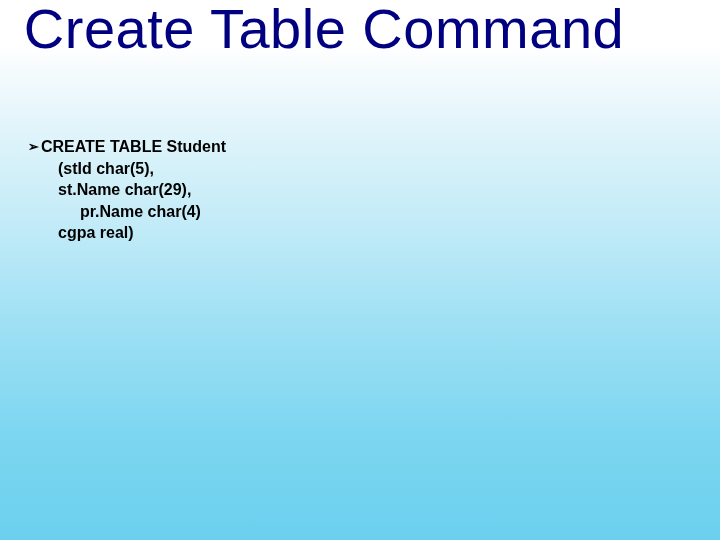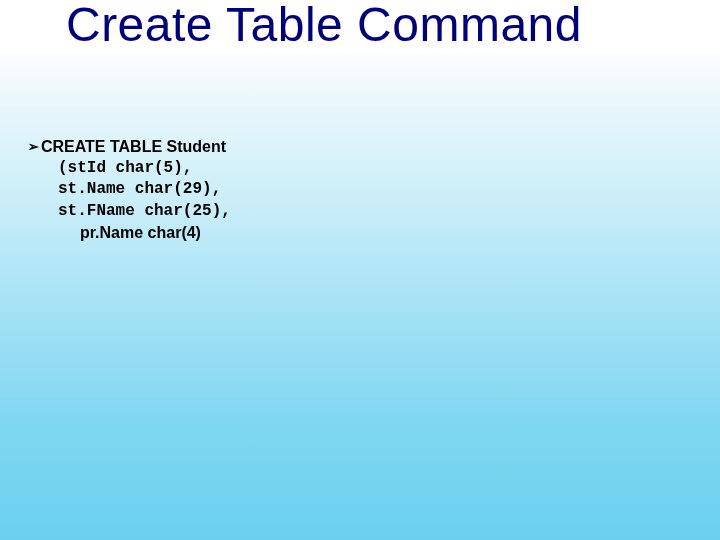--- a/index.html
+++ b/index.html
@@ -23,21 +23,21 @@
       #6bd0ee 100%);
     position: relative;
     box-sizing: border-box;
   }
   .title {
     position: absolute;
     top: 0px;
     left: 0;
     width: 648px;
     text-align: center;
-    font-size: 48px;
+    font-size: 56px;
     line-height: 1.05;
     color: #000080;
     font-weight: 400;
     letter-spacing: 0.5px;
   }
   .content {
     position: absolute;
     top: 136px;
     left: 28px;
     font-size: 16px;
@@ -49,32 +49,32 @@
     display: flex;
     align-items: baseline;
   }
   .bullet-icon {
     font-size: 13px;
     margin-right: 2px;
     color: #000;
     position: relative;
     top: -1px;
   }
-  .indent1 { padding-left: 30px; font-family: Liberation Mono, monospace; }
+  .indent1 { padding-left: 30px; }
   .indent2 { padding-left: 52px; }
 </style>
 </head>
 <body>
 
 <div class="slide">
   <div class="title">Create Table Command</div>
 
   <div class="content">
     <div class="bullet-line">
       <span class="bullet-icon">➢</span>
       <span>CREATE TABLE Student</span>
     </div>
     <div class="indent1">(stId char(5),</div>
     <div class="indent1">st.Name  char(29),</div>
-    <div class="indent1">st.FName char(25),</div>
     <div class="indent2">pr.Name char(4)</div>
+    <div class="indent1">cgpa real)</div>
   </div>
 </div>
 
 </body></html>

